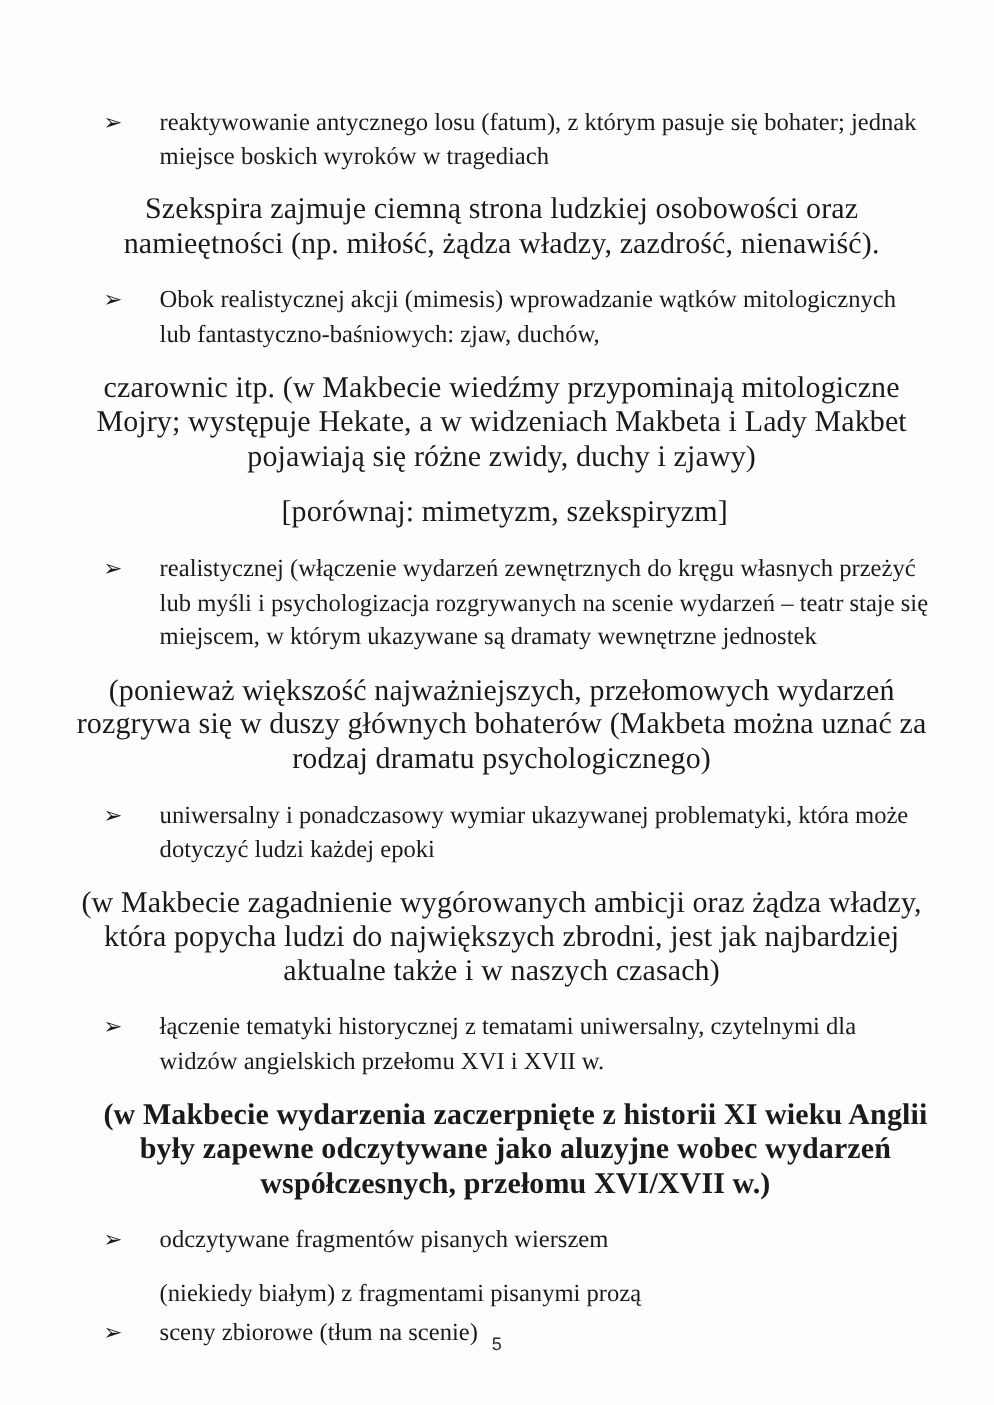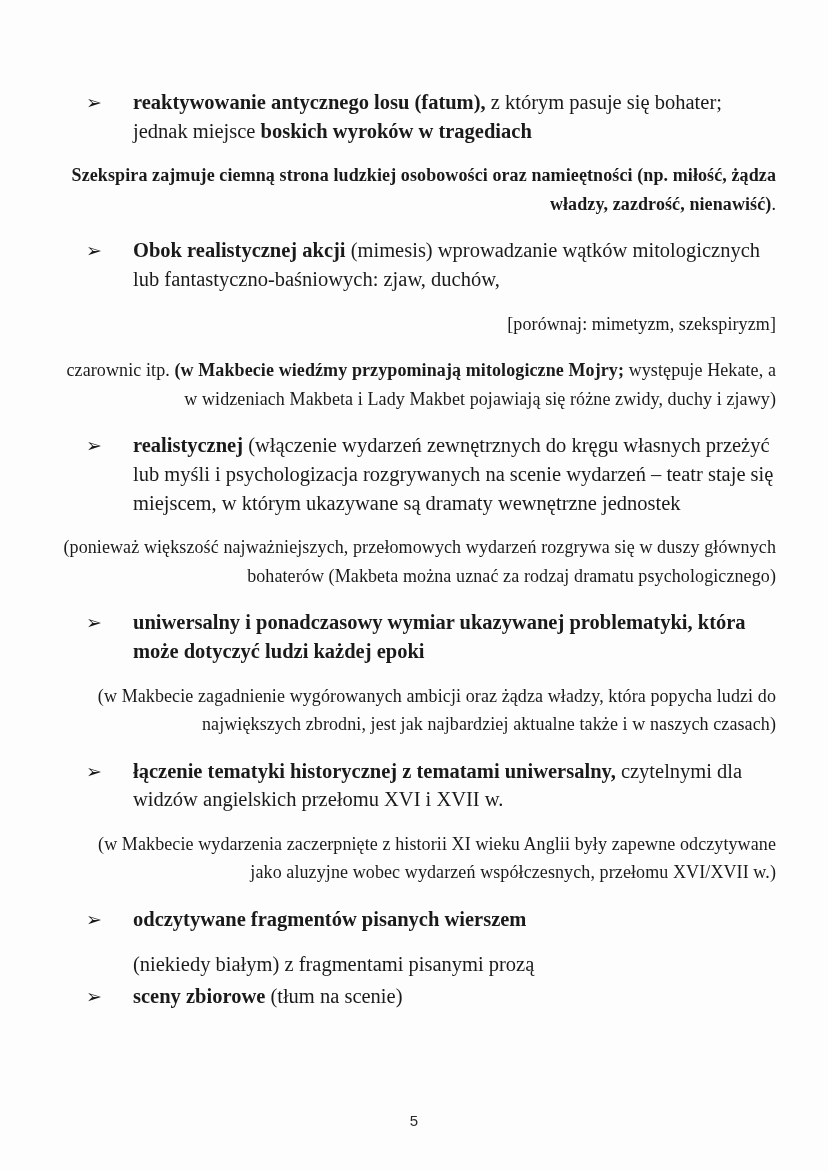--- a/index.html
+++ b/index.html
@@ -21,29 +21,29 @@
     height: 1171px;
     box-sizing: border-box;
     padding: 88px 52px 0 60px;
   }
   .content {
     width: 716px;
   }
 
   
   .para {
-    font-size: 18px;
+    font-size: 25px;
     line-height: 28.6px;
     margin: 0 0 18px 0;
-    text-align: right;
+    text-align: center;
     letter-spacing: 0.1px;
   }
 
   .para.indent-1 { margin-left: 5px; }
-  .para.indent-2 { margin-left: 23px; }
+  .para.indent-2 { margin-left: 23px; font-weight: bold; }
 
   
   .bullet {
     position: relative;
     font-size: 20.5px;
     line-height: 28.6px;
     margin: 0 0 4px 0;
     padding-left: 47px;
     margin-left: 26px;
   }
@@ -63,21 +63,21 @@
 
   .sub {
     font-size: 20.5px;
     line-height: 28.6px;
     margin: 16px 0 4px 0;
     padding-left: 47px;
     margin-left: 26px;
   }
 
   b, strong {
-    font-weight: 700;
+    font-weight: 400;
   }
 
   .page-number {
     position: absolute;
     left: 0;
     right: 0;
     bottom: 42px;
     text-align: center;
     font-family: "Liberation Sans", "DejaVu Sans", sans-serif;
     font-size: 15px;
@@ -94,23 +94,23 @@
       <span class="marker">➢</span><b>reaktywowanie antycznego losu (fatum),</b><span> z którym pasuje się bohater; jednak miejsce </span><b>boskich wyroków w tragediach</b>
     </div>
 
     <p class="para"><b>Szekspira zajmuje ciemną strona ludzkiej osobowości oraz namieętności (np. miłość, żądza władzy, zazdrość, nienawiść)</b><span>.</span></p>
 
 
     <div class="bullet gap-after">
       <span class="marker">➢</span><b>Obok realistycznej akcji</b><span> (mimesis) wprowadzanie wątków mitologicznych lub fantastyczno-baśniowych: zjaw, duchów,</span>
     </div>
 
+    <p class="para"><span>czarownic itp. </span><b>(w Makbecie wiedźmy przypominają mitologiczne Mojry;</b><span> występuje Hekate, a w widzeniach Makbeta i Lady Makbet pojawiają się różne zwidy, duchy i zjawy)</span></p>
+
     <p class="para indent-1">[porównaj: mimetyzm, szekspiryzm]</p>
-
-    <p class="para"><span>czarownic itp. </span><b>(w Makbecie wiedźmy przypominają mitologiczne Mojry;</b><span> występuje Hekate, a w widzeniach Makbeta i Lady Makbet pojawiają się różne zwidy, duchy i zjawy)</span></p>
 
     <div class="bullet gap-after">
       <span class="marker">➢</span><b>realistycznej</b><span> (włączenie wydarzeń zewnętrznych do kręgu własnych przeżyć lub myśli i psychologizacja rozgrywanych na scenie wydarzeń – teatr staje się miejscem, w którym ukazywane są dramaty wewnętrzne jednostek</span>
     </div>
 
     <p class="para">(ponieważ większość najważniejszych, przełomowych wydarzeń rozgrywa się w duszy głównych bohaterów (Makbeta można uznać za rodzaj dramatu psychologicznego)</p>
 
     <div class="bullet gap-after">
       <span class="marker">➢</span><b>uniwersalny i ponadczasowy wymiar ukazywanej problematyki, która może dotyczyć ludzi każdej epoki</b>
     </div>

